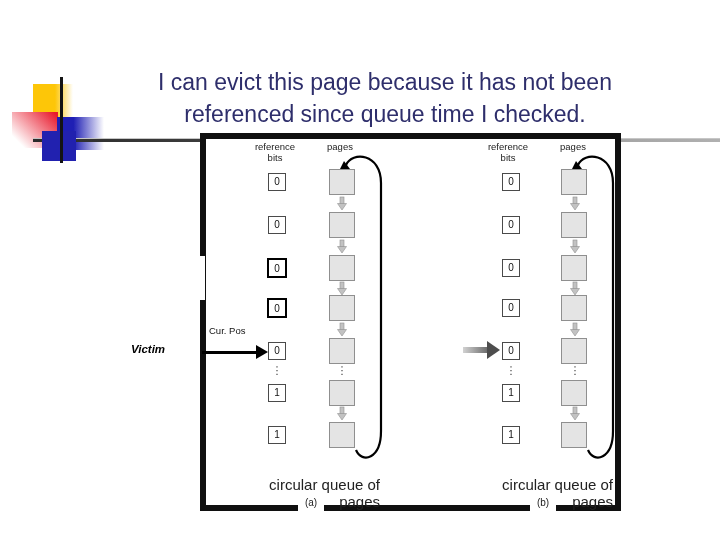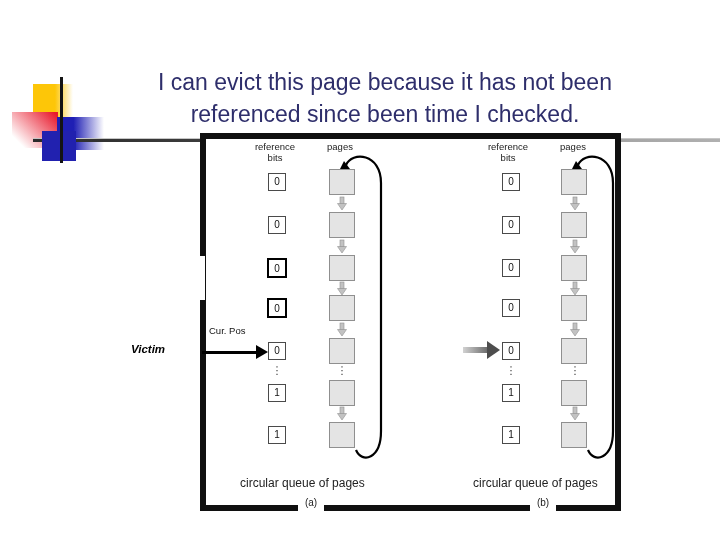--- a/index.html
+++ b/index.html
@@ -22,21 +22,21 @@
   .fig{left:200px;top:133px;width:421px;height:378px;background:#fff;border:6px solid #101010;
        box-sizing:border-box;z-index:2;}
   .fig svg{position:absolute;left:0;top:0;z-index:1;}
   .hdr{position:absolute;font-size:9.5px;line-height:11px;text-align:center;color:#222;z-index:2;}
   .bit{position:absolute;width:18px;height:18px;background:#fff;border:1px solid #4a4a4a;
        box-sizing:border-box;font-size:10px;line-height:16px;text-align:center;color:#111;z-index:2;}
   .bit.bold{width:20px;height:20px;border:2px solid #000;line-height:17px;}
   .page{position:absolute;width:26px;height:26px;background:#e4e4e4;border:1px solid #8f8f8f;
         box-sizing:border-box;z-index:2;}
   .dots{position:absolute;width:16px;text-align:center;font-size:11px;line-height:14px;color:#444;z-index:2;}
-  .cap{position:absolute;width:140px;font-size:12px;text-align:left;color:#222;z-index:2;}
+  .cap{position:absolute;width:140px;font-size:15px;text-align:right;color:#222;z-index:2;}
   .tag{position:absolute;width:26px;height:17px;background:#fff;text-align:center;font-size:10px;
        line-height:15px;color:#222;z-index:3;}
   
   .patch{left:196px;top:256px;width:9px;height:44px;background:#fff;z-index:3;}
   .curpos{left:209px;top:325px;font-size:9.5px;color:#111;z-index:4;}
   .victim{left:131px;top:343px;font-size:11.5px;font-weight:bold;color:#000;z-index:4;font-style:italic;}
   .varrow-shaft{left:202px;top:351px;width:55px;height:3px;background:#000;z-index:4;}
   .varrow-head{left:256px;top:345px;width:0;height:0;border-left:12px solid #000;
                border-top:7px solid transparent;border-bottom:7px solid transparent;z-index:4;}
 </style>
@@ -48,21 +48,21 @@
   <div class="abs sq-yellow"></div>
   <div class="abs sq-red"></div>
   <div class="abs sq-blue-grad"></div>
   <div class="abs sq-blue-solid"></div>
   <div class="abs hline-hi"></div>
   <div class="abs hline"></div>
   <div class="abs vline"></div>
 
   <div class="abs title">
     <div>I can evict this page because it has not been</div>
-    <div>referenced since been time I checked.</div>
+    <div>referenced since queue time I checked.</div>
   </div>
 
   <div class="abs fig">
 
     <svg width="409" height="366" viewBox="0 0 409 366">
       <defs>
         <linearGradient id="gg" x1="0" y1="0" x2="1" y2="0">
           <stop offset="0" stop-color="#d2d2d2"></stop>
             <stop offset="1" stop-color="#6e6e6e"></stop>
         </linearGradient>

